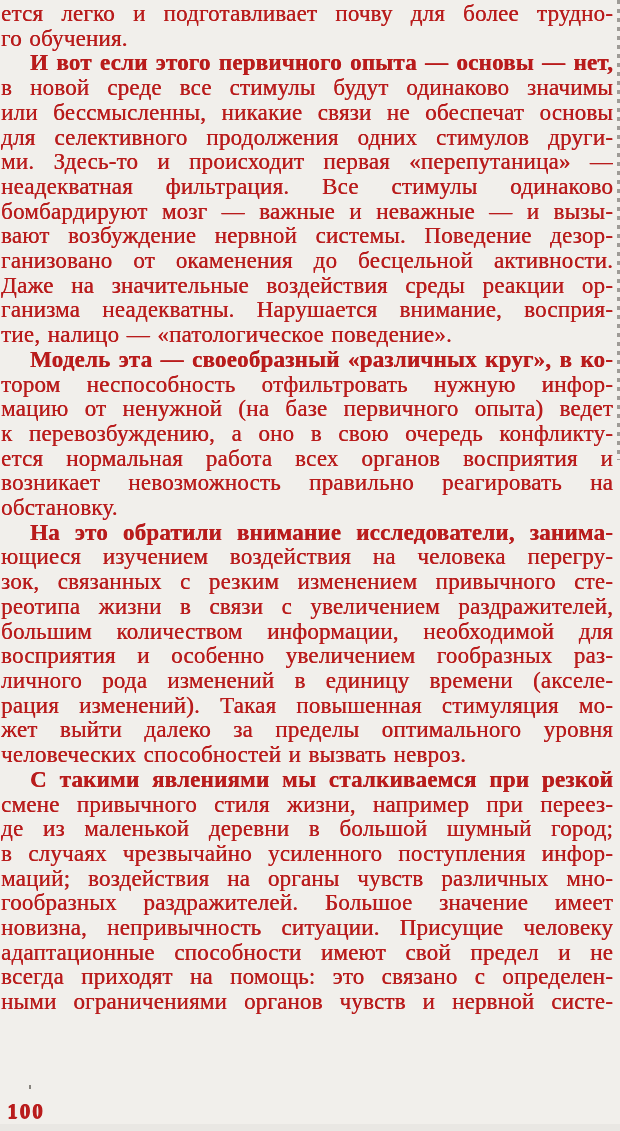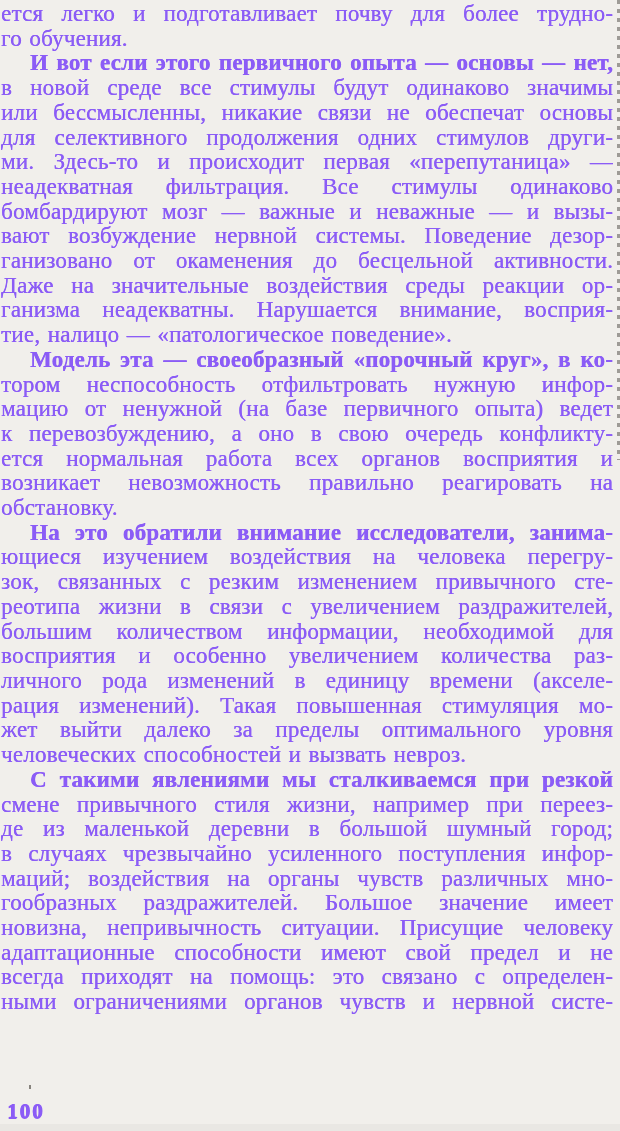--- a/index.html
+++ b/index.html
@@ -10,21 +10,21 @@
     width: 620px;
     height: 1131px;
     overflow: hidden;
     background: #e9e7e3;
   }
   .page {
     position: relative;
     width: 620px;
     height: 1124px;
     background: #f1efeb;
-    color: #8b5cf6;
+    color: #b91c1c;
     font-family: "Liberation Serif", "DejaVu Serif", serif;
   }
   .text-block {
     position: absolute;
     top: 2px;
     left: 1px;
     right: 7px;
   }
   .line {
     font-size: 23px;
@@ -87,33 +87,33 @@
       <div class="line">или бессмысленны, никакие связи не обеспечат основы</div>
       <div class="line">для селективного продолжения одних стимулов други-</div>
       <div class="line">ми. Здесь-то и происходит первая «перепутаница» —</div>
       <div class="line">неадекватная фильтрация. Все стимулы одинаково</div>
       <div class="line">бомбардируют мозг — важные и неважные — и вызы-</div>
       <div class="line">вают возбуждение нервной системы. Поведение дезор-</div>
       <div class="line">ганизовано от окаменения до бесцельной активности.</div>
       <div class="line">Даже на значительные воздействия среды реакции ор-</div>
       <div class="line">ганизма неадекватны. Нарушается внимание, восприя-</div>
       <div class="line para-end">тие, налицо — «патологическое поведение».</div>
-      <div class="line indent">Модель эта — своеобразный «порочный круг», в ко-</div>
+      <div class="line indent">Модель эта — своеобразный «различных круг», в ко-</div>
       <div class="line">тором неспособность отфильтровать нужную инфор-</div>
       <div class="line">мацию от ненужной (на базе первичного опыта) ведет</div>
       <div class="line">к перевозбуждению, а оно в свою очередь конфликту-</div>
       <div class="line">ется нормальная работа всех органов восприятия и</div>
       <div class="line">возникает невозможность правильно реагировать на</div>
       <div class="line para-end">обстановку.</div>
       <div class="line indent">На это обратили внимание исследователи, занима-</div>
       <div class="line">ющиеся изучением воздействия на человека перегру-</div>
       <div class="line">зок, связанных с резким изменением привычного сте-</div>
       <div class="line">реотипа жизни в связи с увеличением раздражителей,</div>
       <div class="line">большим количеством информации, необходимой для</div>
-      <div class="line">восприятия и особенно увеличением количества раз-</div>
+      <div class="line">восприятия и особенно увеличением гообразных раз-</div>
       <div class="line">личного рода изменений в единицу времени (акселе-</div>
       <div class="line">рация изменений). Такая повышенная стимуляция мо-</div>
       <div class="line">жет выйти далеко за пределы оптимального уровня</div>
       <div class="line para-end">человеческих способностей и вызвать невроз.</div>
       <div class="line indent">С такими явлениями мы сталкиваемся при резкой</div>
       <div class="line">смене привычного стиля жизни, например при переез-</div>
       <div class="line">де из маленькой деревни в большой шумный город;</div>
       <div class="line">в случаях чрезвычайно усиленного поступления инфор-</div>
       <div class="line">маций; воздействия на органы чувств различных мно-</div>
       <div class="line">гообразных раздражителей. Большое значение имеет</div>

